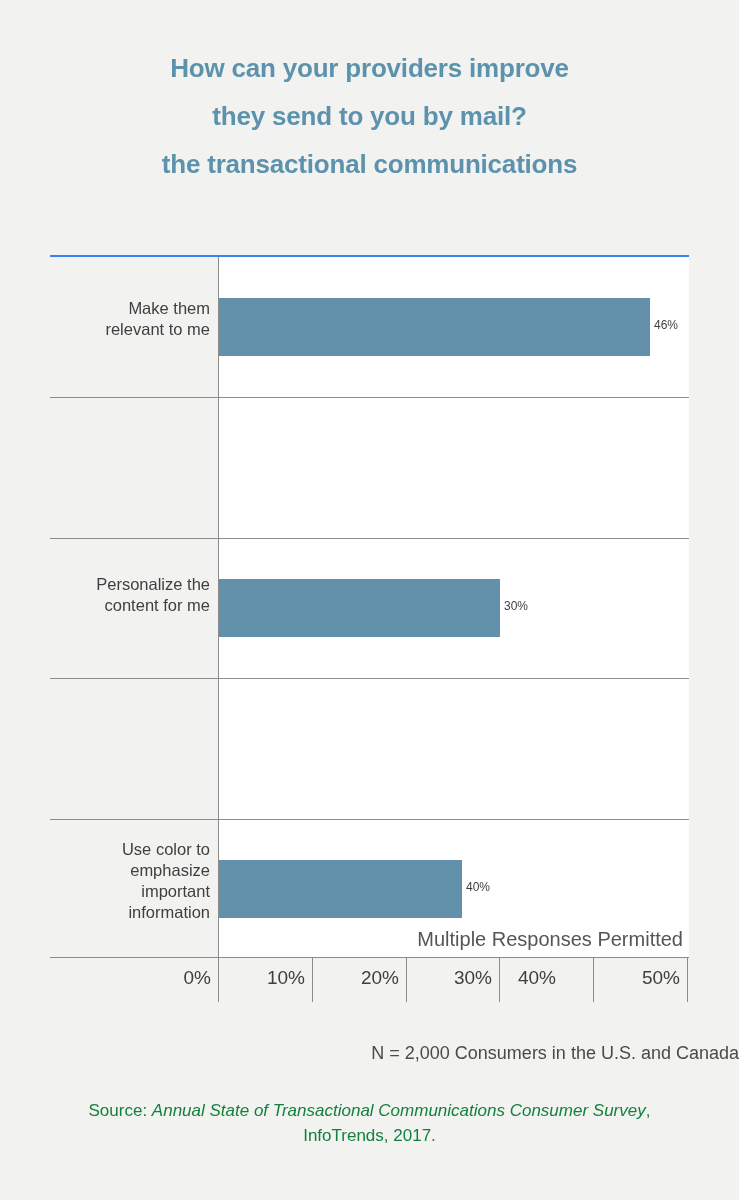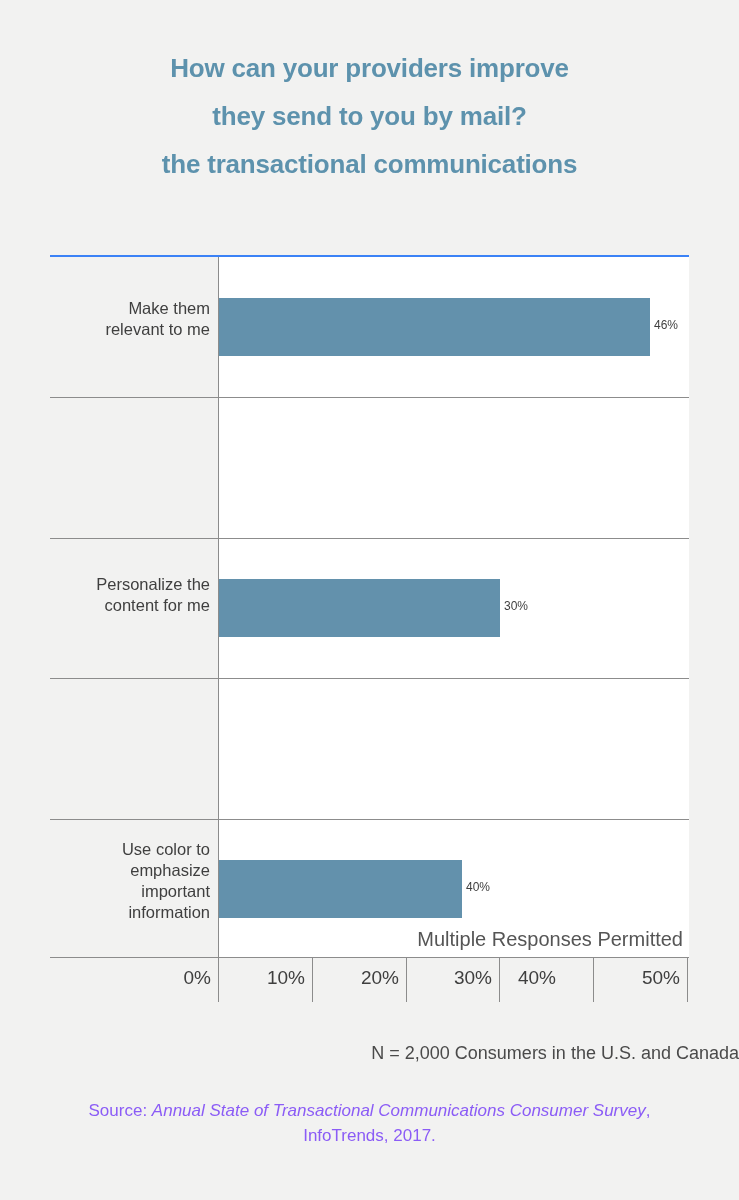--- a/index.html
+++ b/index.html
@@ -153,21 +153,21 @@
     color: #4a4a4a;
   }
   .source {
     position: absolute;
     left: 70px;
     width: 599px;
     top: 1098px;
     text-align: center;
     font-size: 17px;
     line-height: 25px;
-    color: #8b5cf6;
+    color: #15803d;
   }
   .source .it { font-style: italic; }
 </style>
 </head>
 <body>
 
 <div class="title">
   <span class="title-line">How can your providers improve</span>
   <span class="title-line">they send to you by mail?</span>
   <span class="title-line">the transactional communications</span>

